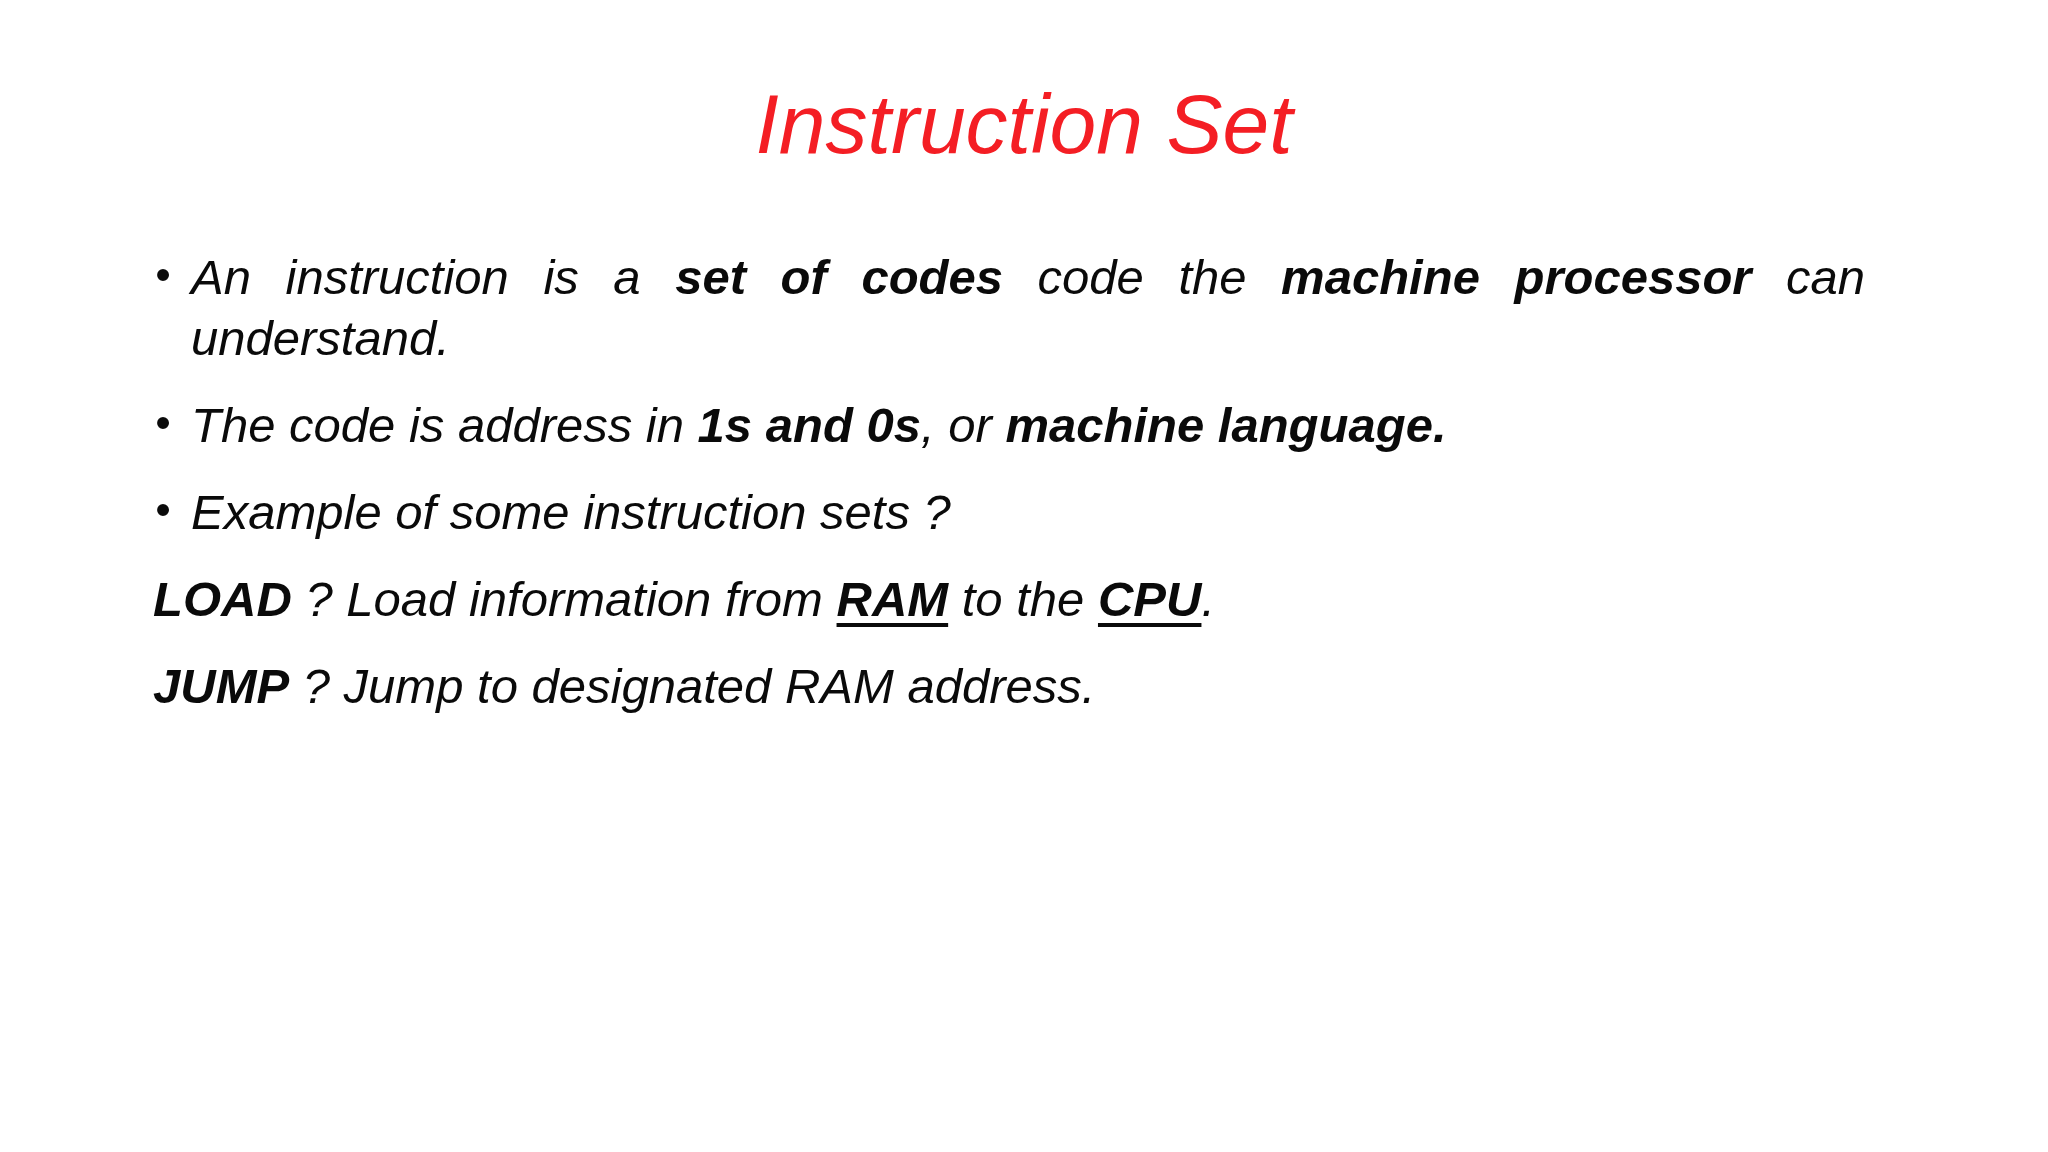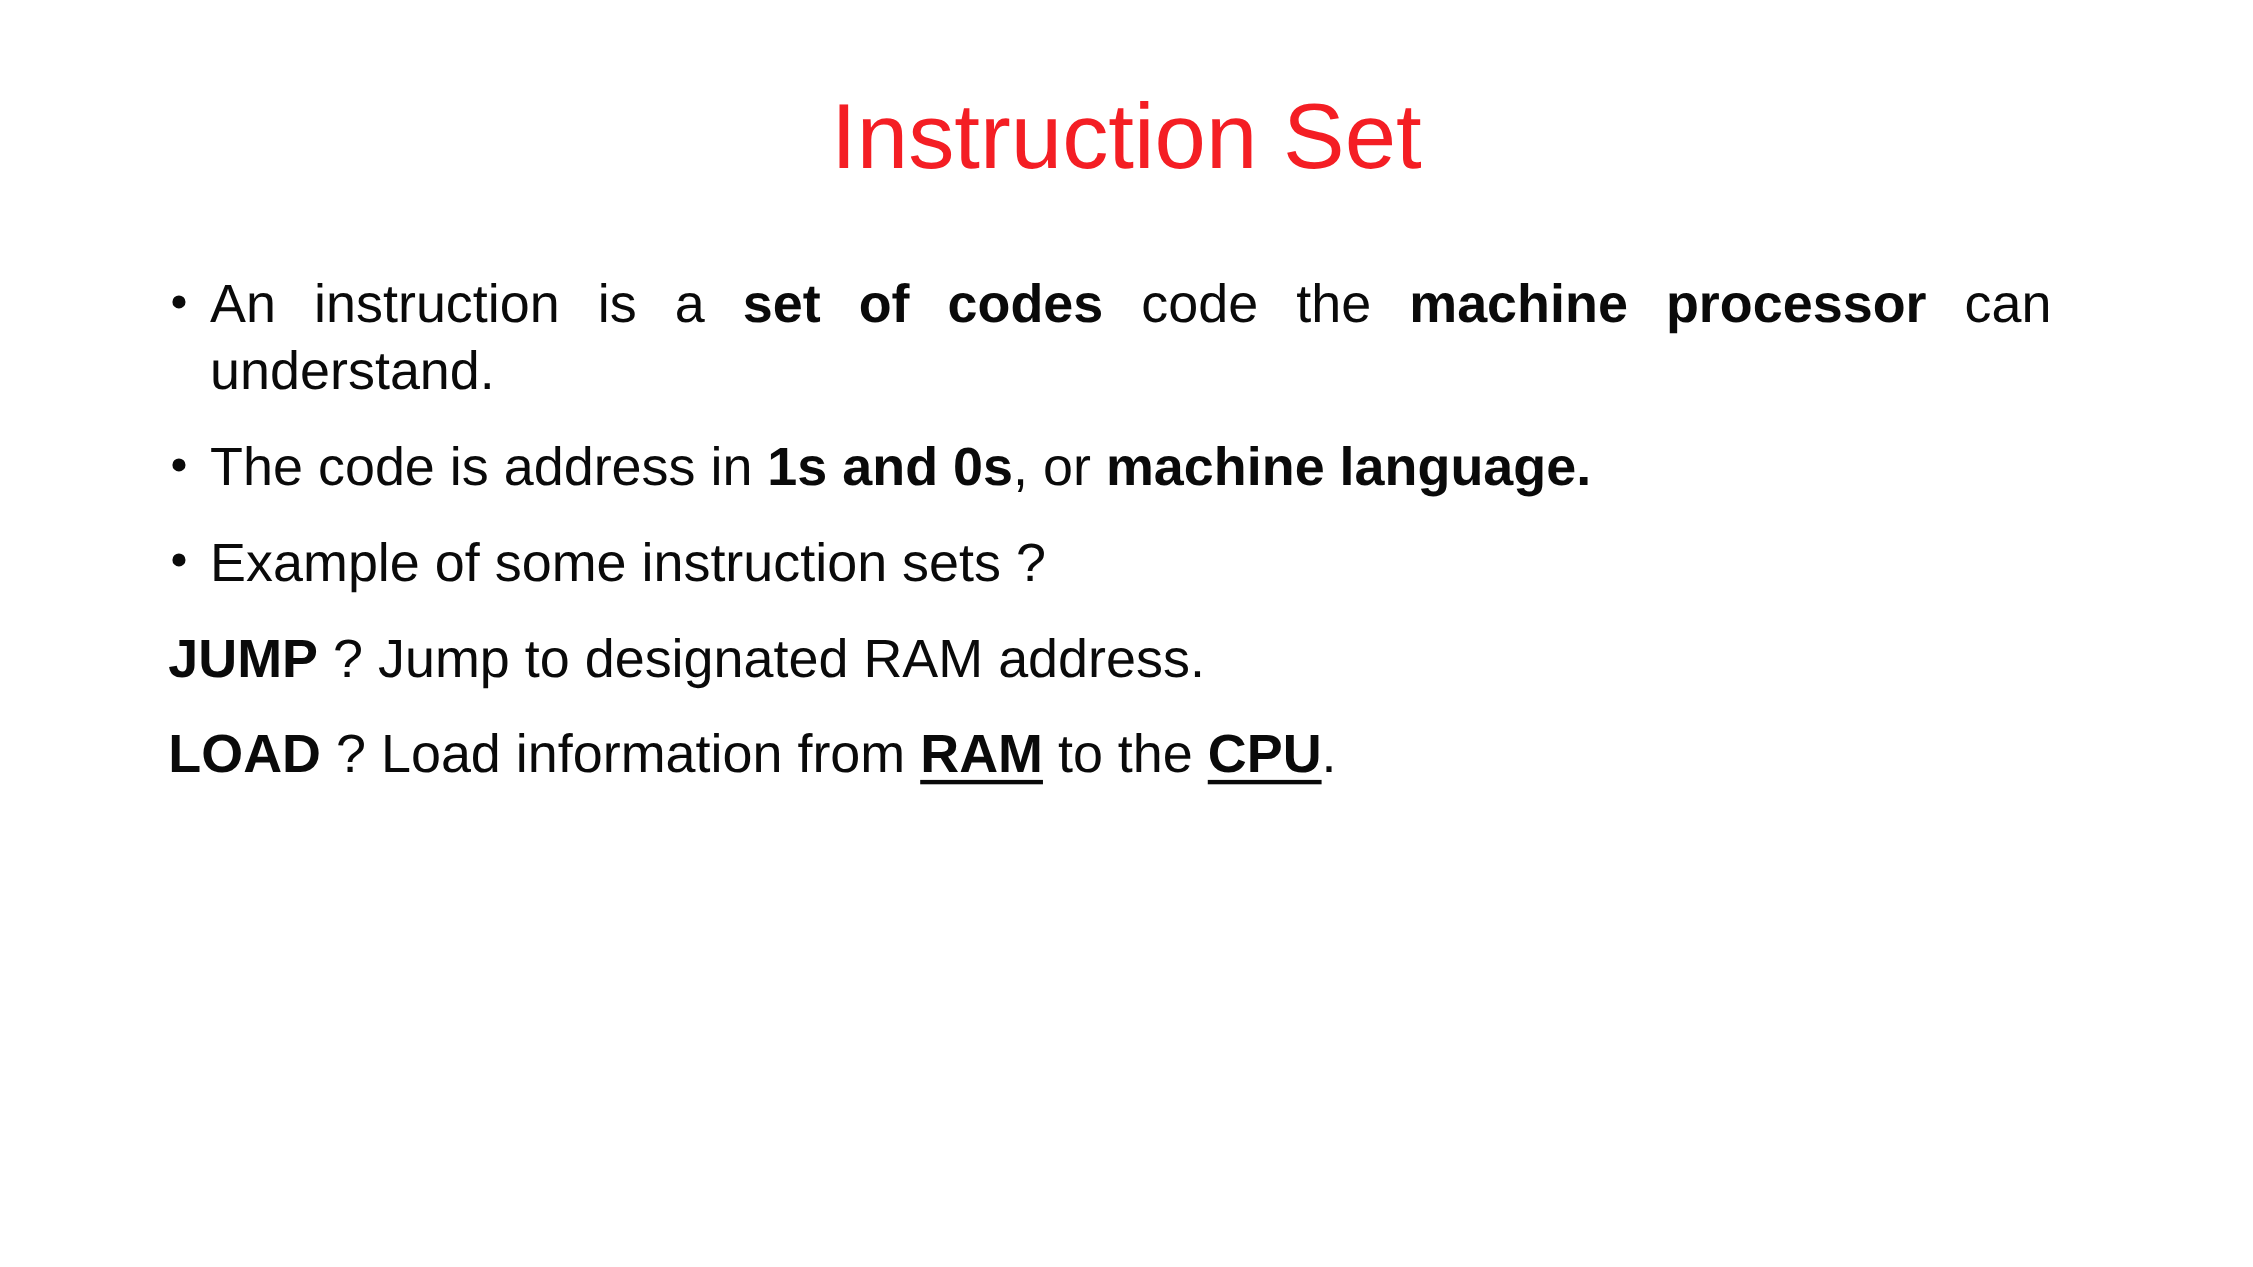--- a/index.html
+++ b/index.html
@@ -11,20 +11,21 @@
     height: 1152px;
     background: #ffffff;
     overflow: hidden;
     font-family: "Liberation Sans", sans-serif;
   }
   .slide {
     position: relative;
     width: 2048px;
     height: 976px;
     background: #ffffff;
+    font-style: italic;
   }
   .title {
     position: absolute;
     top: 82px;
     left: 0;
     width: 100%;
     margin: 0;
     text-align: center;
     font-size: 84px;
     font-weight: normal;
@@ -64,16 +65,16 @@
 </style>
 </head>
 <body>
 
 <div class="slide" style="background: rgb(255, 255, 255);">
   <h1 class="title" style="color: rgb(244, 30, 36);">Instruction Set</h1>
   <div class="content" id="content" style="color: rgb(10, 10, 10);">
       <div class="para bullet justify"><span class="dot">•</span><span>An instruction is a </span><span class="b">set of codes</span><span> code the </span><span class="b">machine processor</span><span> can understand.</span></div>
       <div class="para bullet"><span class="dot">•</span><span>The code is address in </span><span class="b">1s and 0s</span><span>, or </span><span class="b">machine language.</span></div>
       <div class="para bullet"><span class="dot">•</span><span>Example of some instruction sets ?</span></div>
+      <div class="para"><span class="b">LOAD</span><span> ? Load information from </span><span class="b u">RAM</span><span> to the </span><span class="b u">CPU</span><span>.</span></div>
       <div class="para"><span class="b">JUMP</span><span> ? Jump to designated RAM address.</span></div>
-      <div class="para"><span class="b">LOAD</span><span> ? Load information from </span><span class="b u">RAM</span><span> to the </span><span class="b u">CPU</span><span>.</span></div>
     </div>
 </div>
 
 </body></html>

